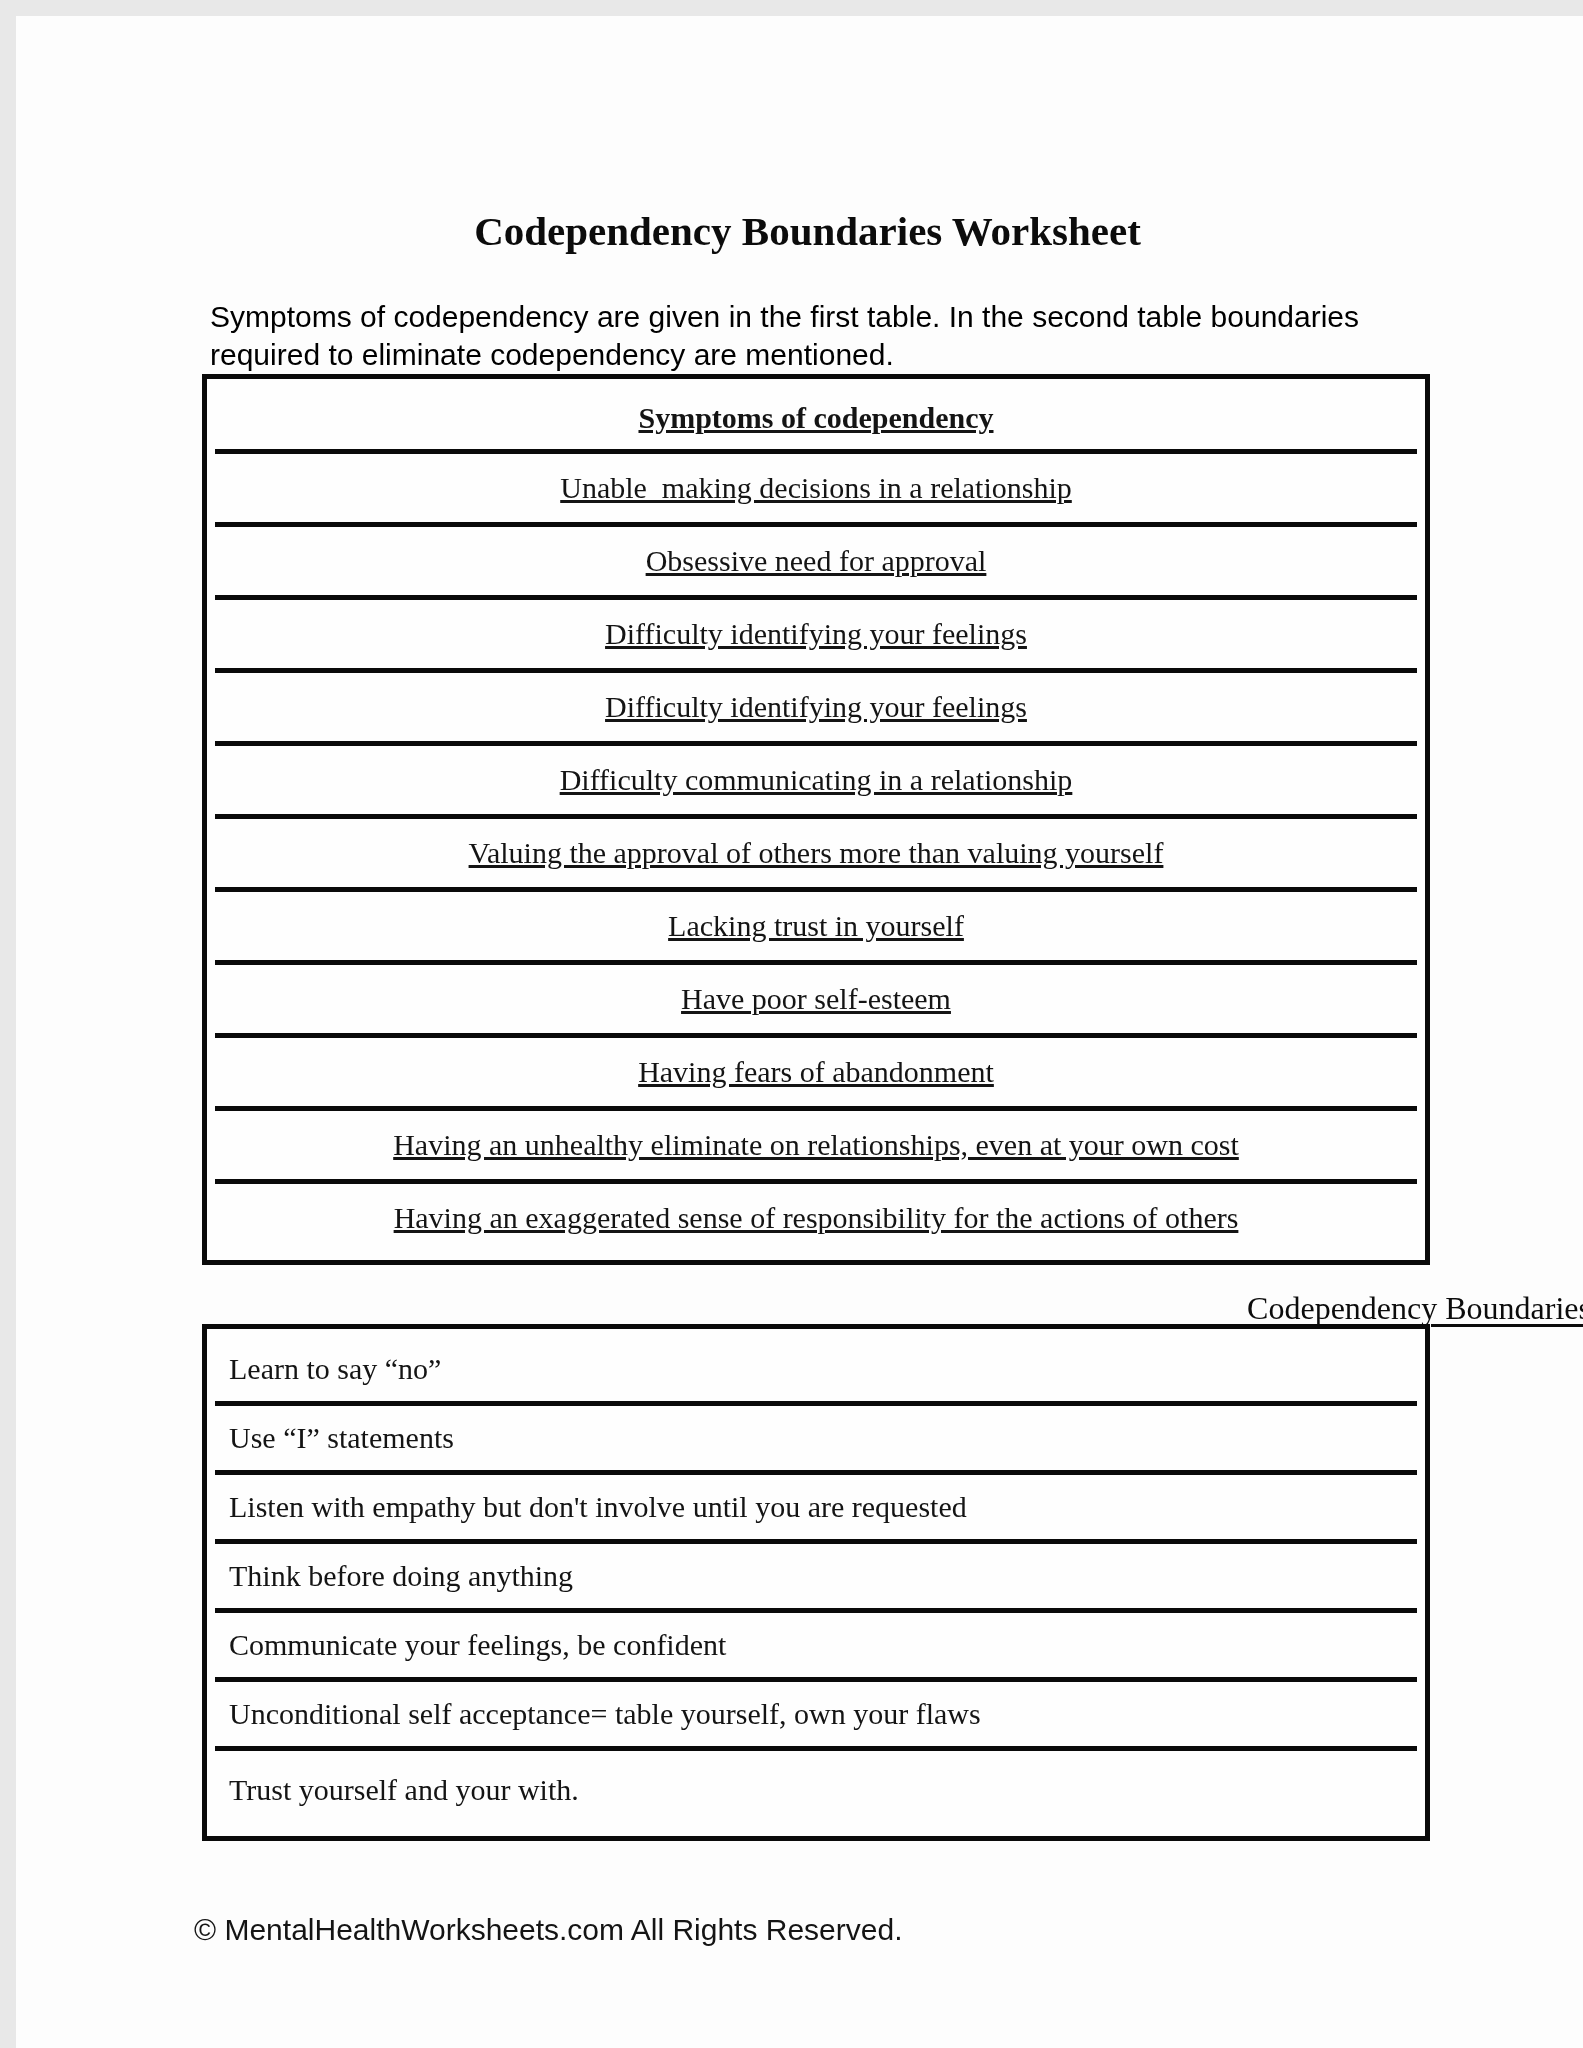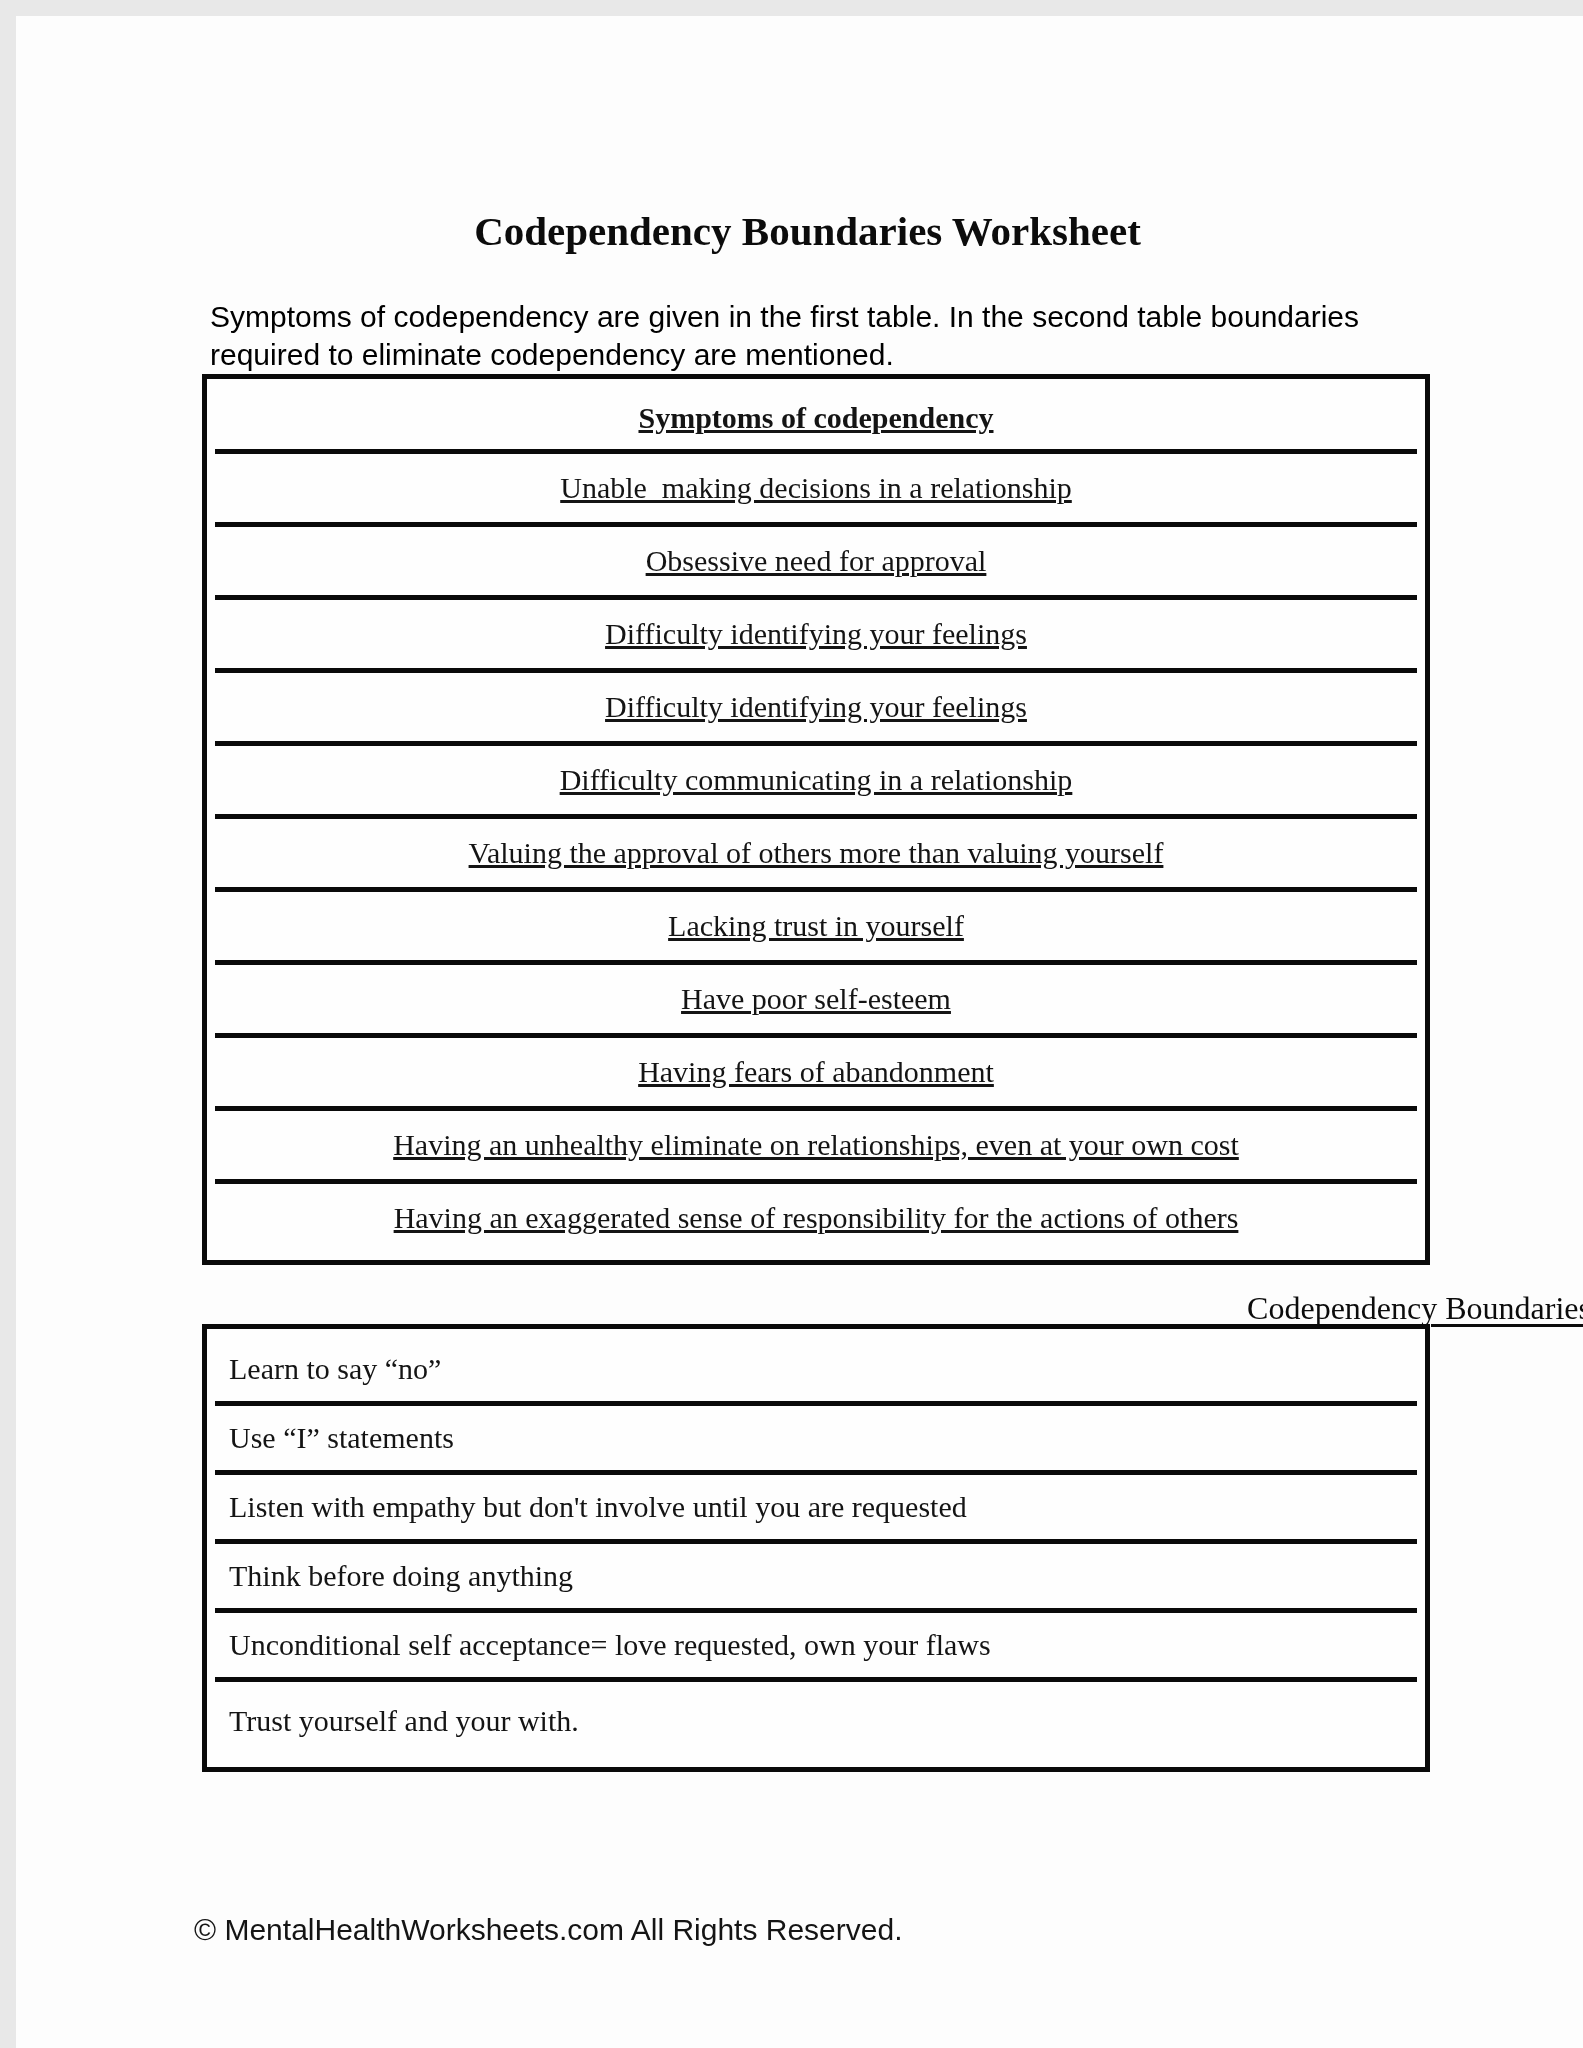--- a/index.html
+++ b/index.html
@@ -103,19 +103,20 @@
     <div class="row">Having an exaggerated sense of responsibility for the actions of others</div>
   </section>
 
   <h2 class="sec-title">Codependency Boundaries</h2>
 
   <section class="tbl tbl2">
     <div class="row">Learn to say “no”</div>
     <div class="row">Use “I” statements</div>
     <div class="row">Listen with empathy but don't involve until you are requested</div>
     <div class="row">Think before doing anything</div>
-    <div class="row">Unconditional self acceptance= love requested, own your flaws</div>
+    <div class="row">Communicate your feelings, be confident</div>
+    <div class="row">Unconditional self acceptance= table yourself, own your flaws</div>
     <div class="row">Trust yourself and your with.</div>
   </section>
 
   <div class="footer">©  MentalHealthWorksheets.com All Rights Reserved.</div>
 
 </div>
 
 </body></html>

